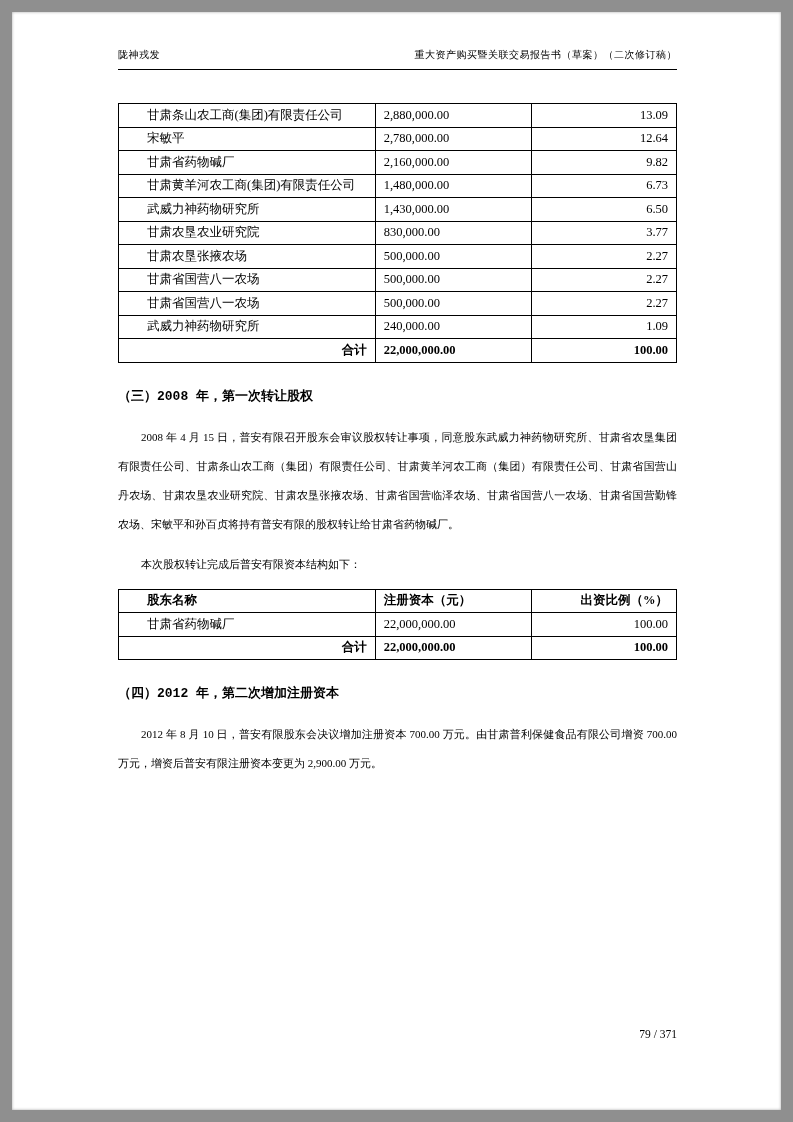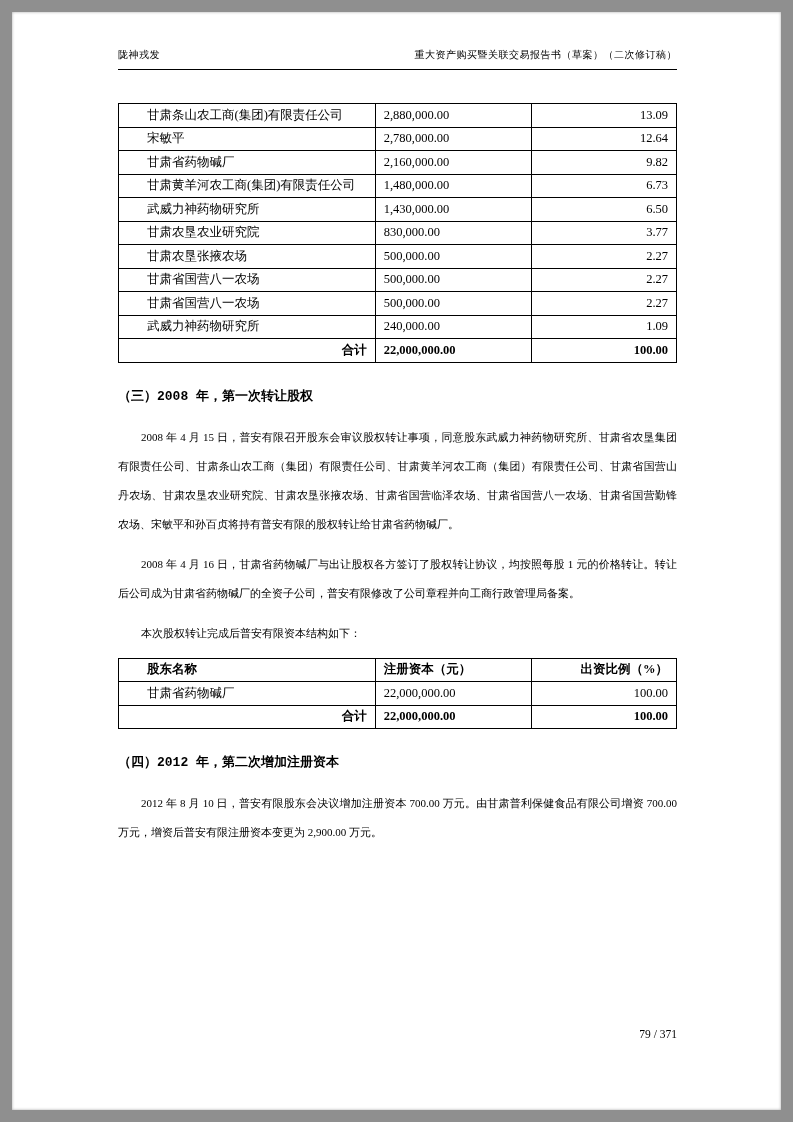--- a/index.html
+++ b/index.html
@@ -120,21 +120,20 @@
           <td class="c-name">合计</td>
           <td class="c-cap">22,000,000.00</td>
           <td class="c-ratio">100.00</td>
         </tr>
       </tbody>
   </table>
 
   <div class="h2">（三）2008 年，第一次转让股权</div>
 
   <p class="para lead">2008 年 4 月 15 日，普安有限召开股东会审议股权转让事项，同意股东武威力神药物研究所、甘肃省农垦集团有限责任公司、甘肃条山农工商（集团）有限责任公司、甘肃黄羊河农工商（集团）有限责任公司、甘肃省国营山丹农场、甘肃农垦农业研究院、甘肃农垦张掖农场、甘肃省国营临泽农场、甘肃省国营八一农场、甘肃省国营勤锋农场、宋敏平和孙百贞将持有普安有限的股权转让给甘肃省药物碱厂。</p>
-  <p class="para">2008 年 4 月 16 日，甘肃省药物碱厂与出让股权各方签订了股权转让协议，均按照每股 1 元的价格转让。转让后公司成为甘肃省药物碱厂的全资子公司，普安有限修改了公司章程并向工商行政管理局备案。</p>
   <p class="para">本次股权转让完成后普安有限资本结构如下：</p>
 
   <table class="tbl2">
     <thead>
       <tr>
         <th class="c-name">股东名称</th>
         <th class="c-cap">注册资本（元）</th>
         <th class="c-ratio">出资比例（%）</th>
       </tr>
     </thead>

